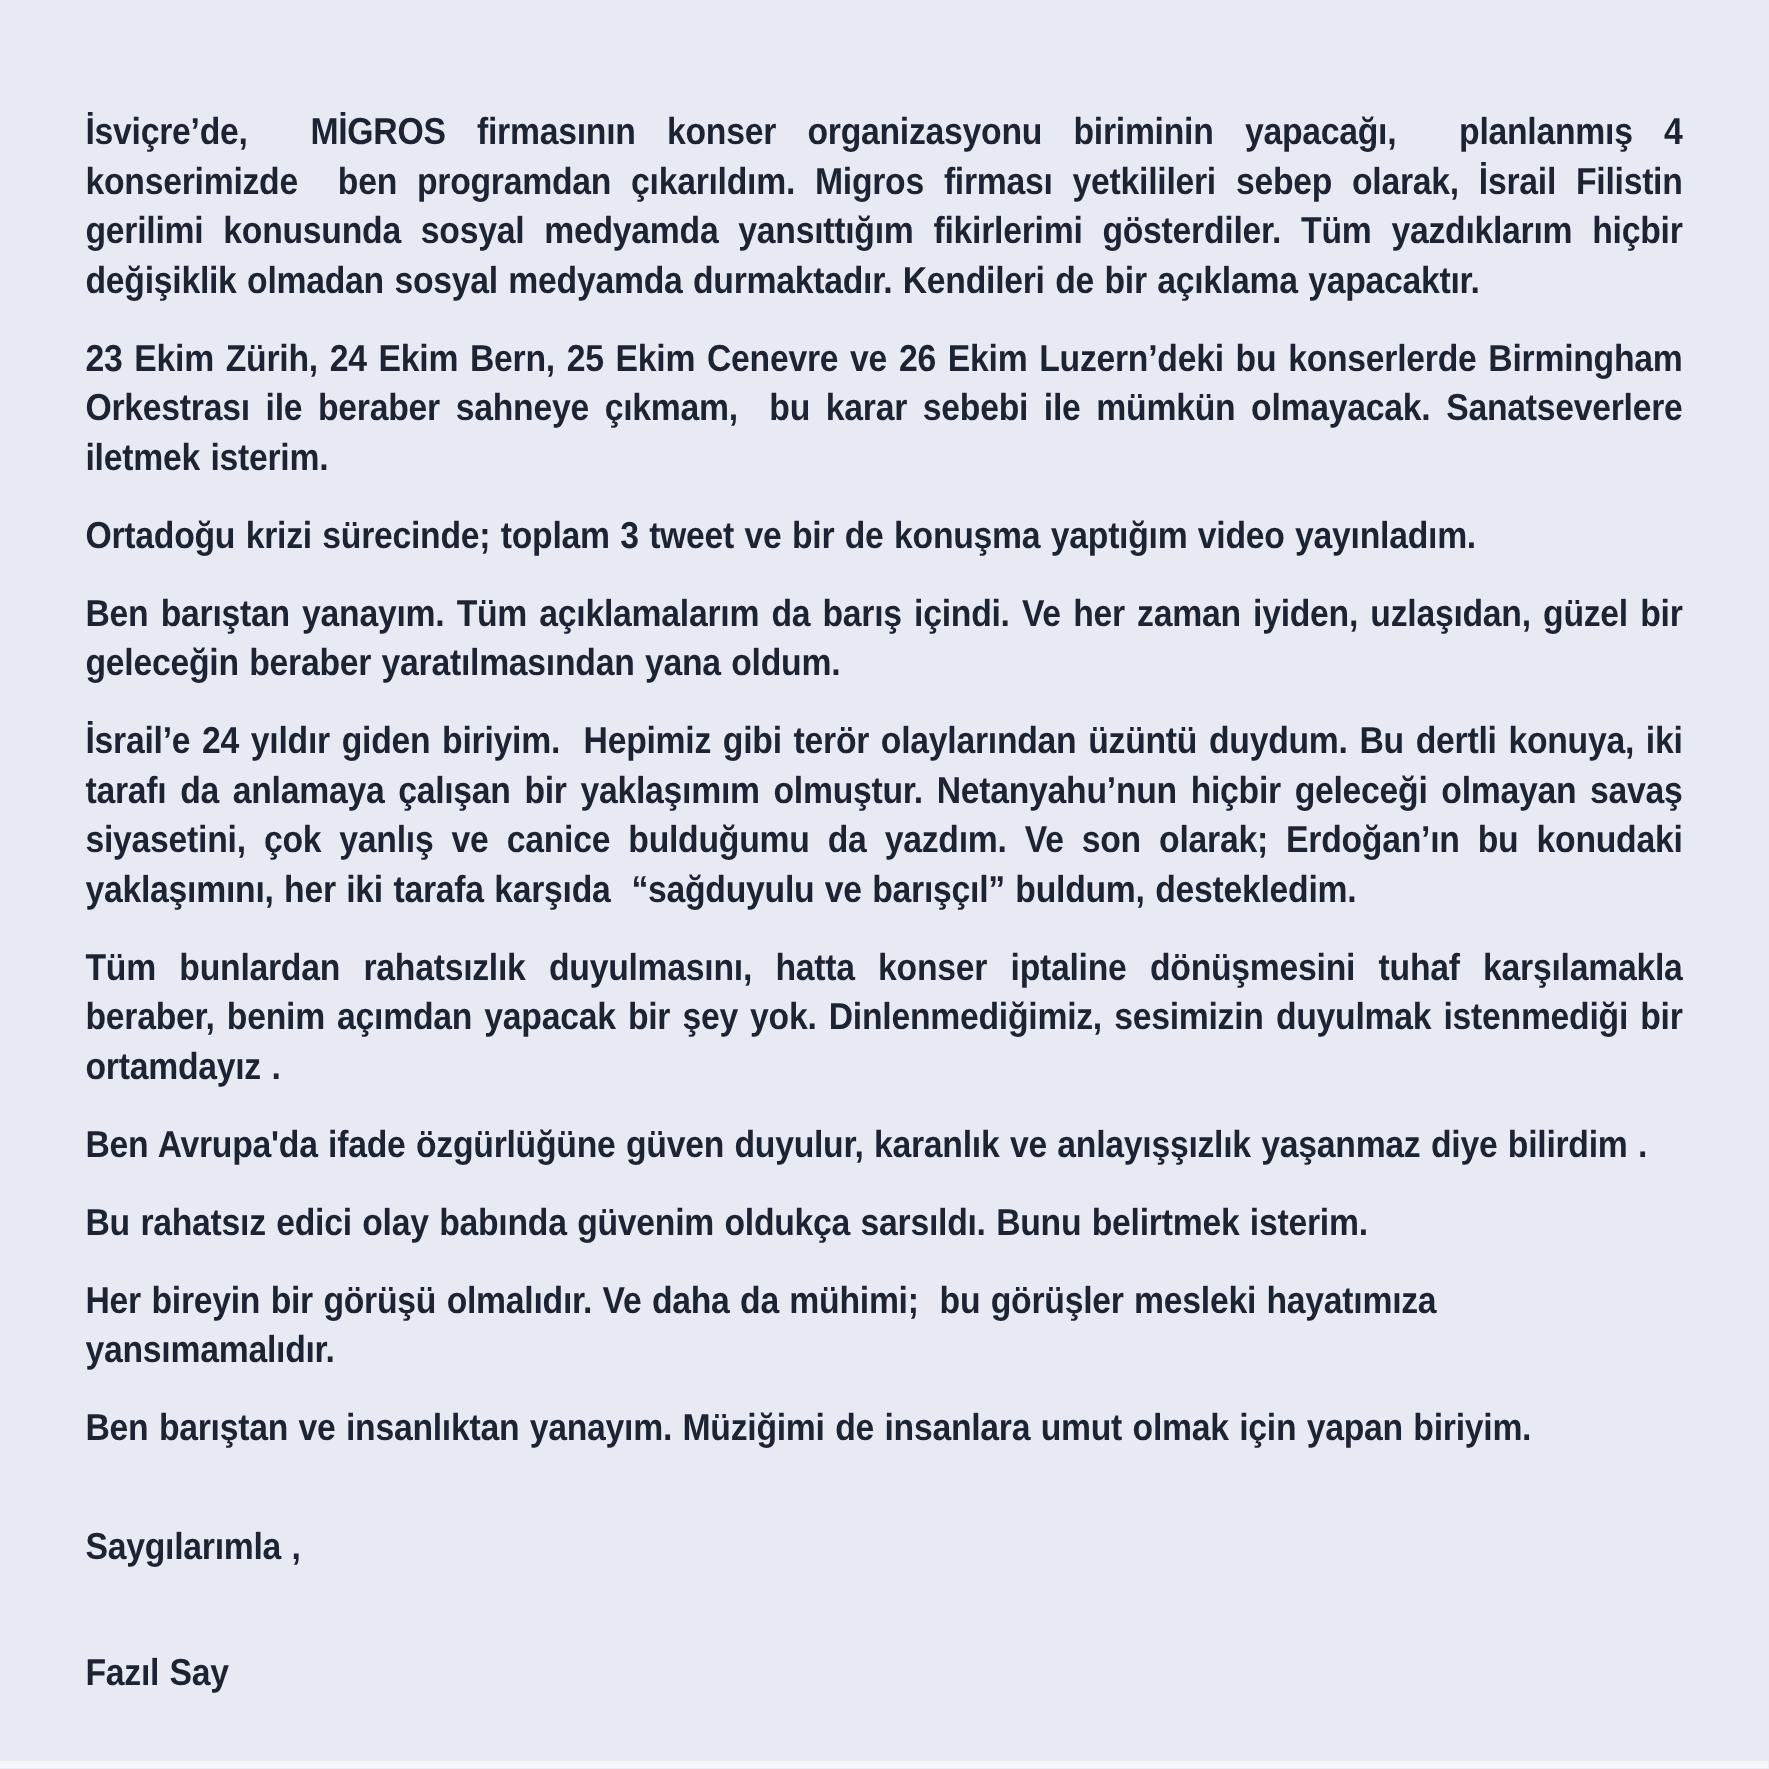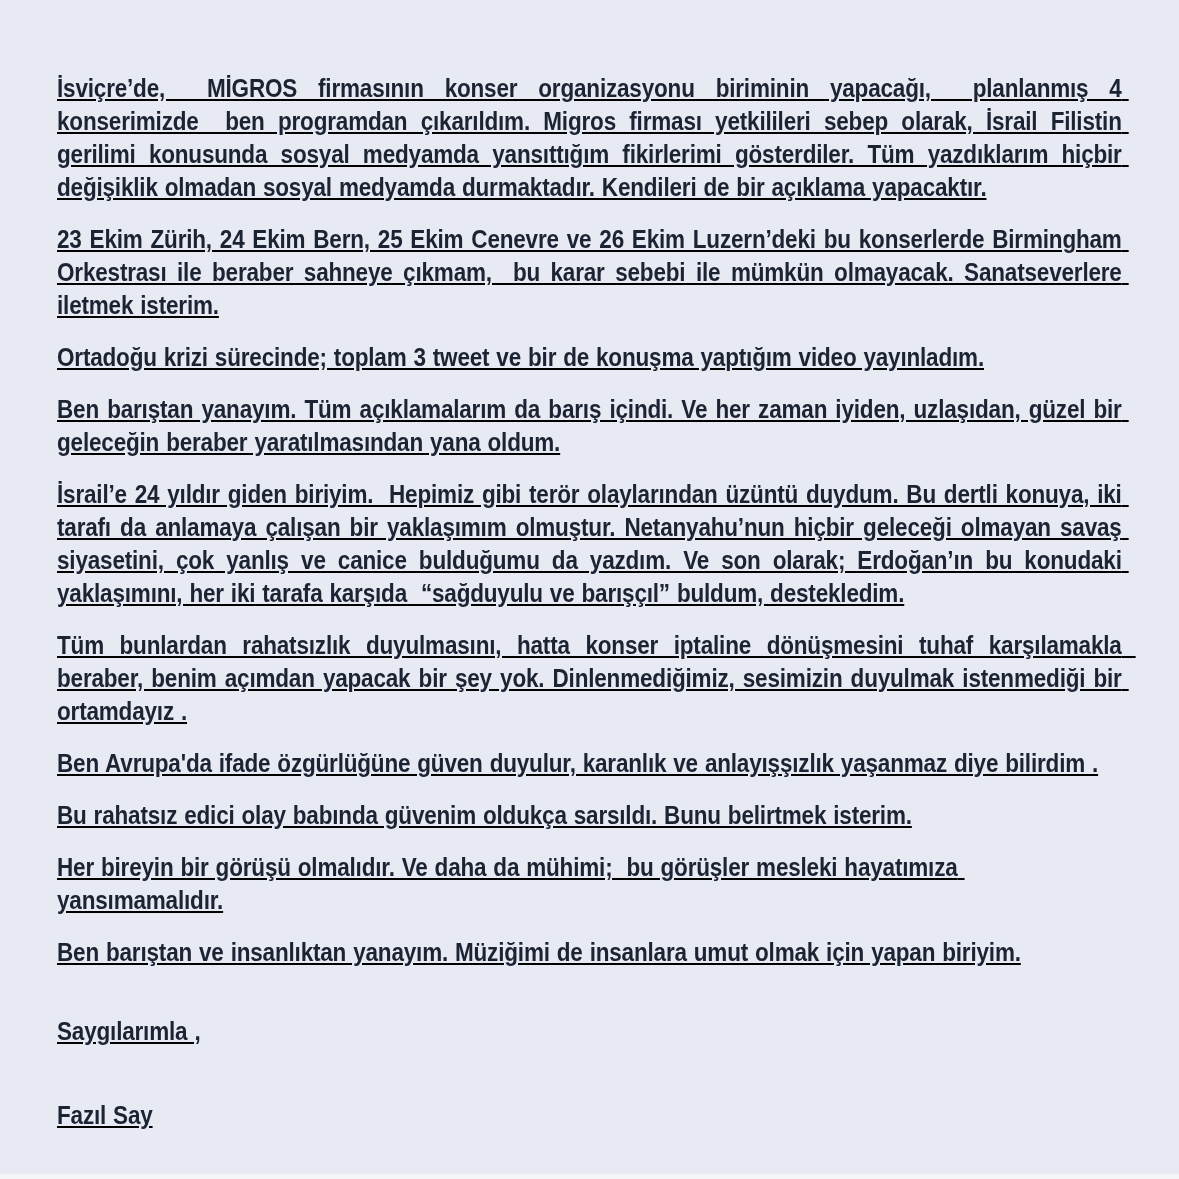--- a/index.html
+++ b/index.html
@@ -14,21 +14,20 @@
     overflow:hidden;
     position:relative;
     font-family:"Liberation Sans","DejaVu Sans",sans-serif;
   }
   .doc-wrap{
     position:absolute;
     top:0;left:0;
     width:1179px;height:1179px;
     padding:72px 0 0 57px;
     box-sizing:border-box;
-    text-decoration:underline;
   }
   
   .doc{
     width:1183px;
     transform:scaleX(0.90);
     transform-origin:0 0;
   }
   .doc p{
     margin:0 0 19px 0;
     font-size:25px;

